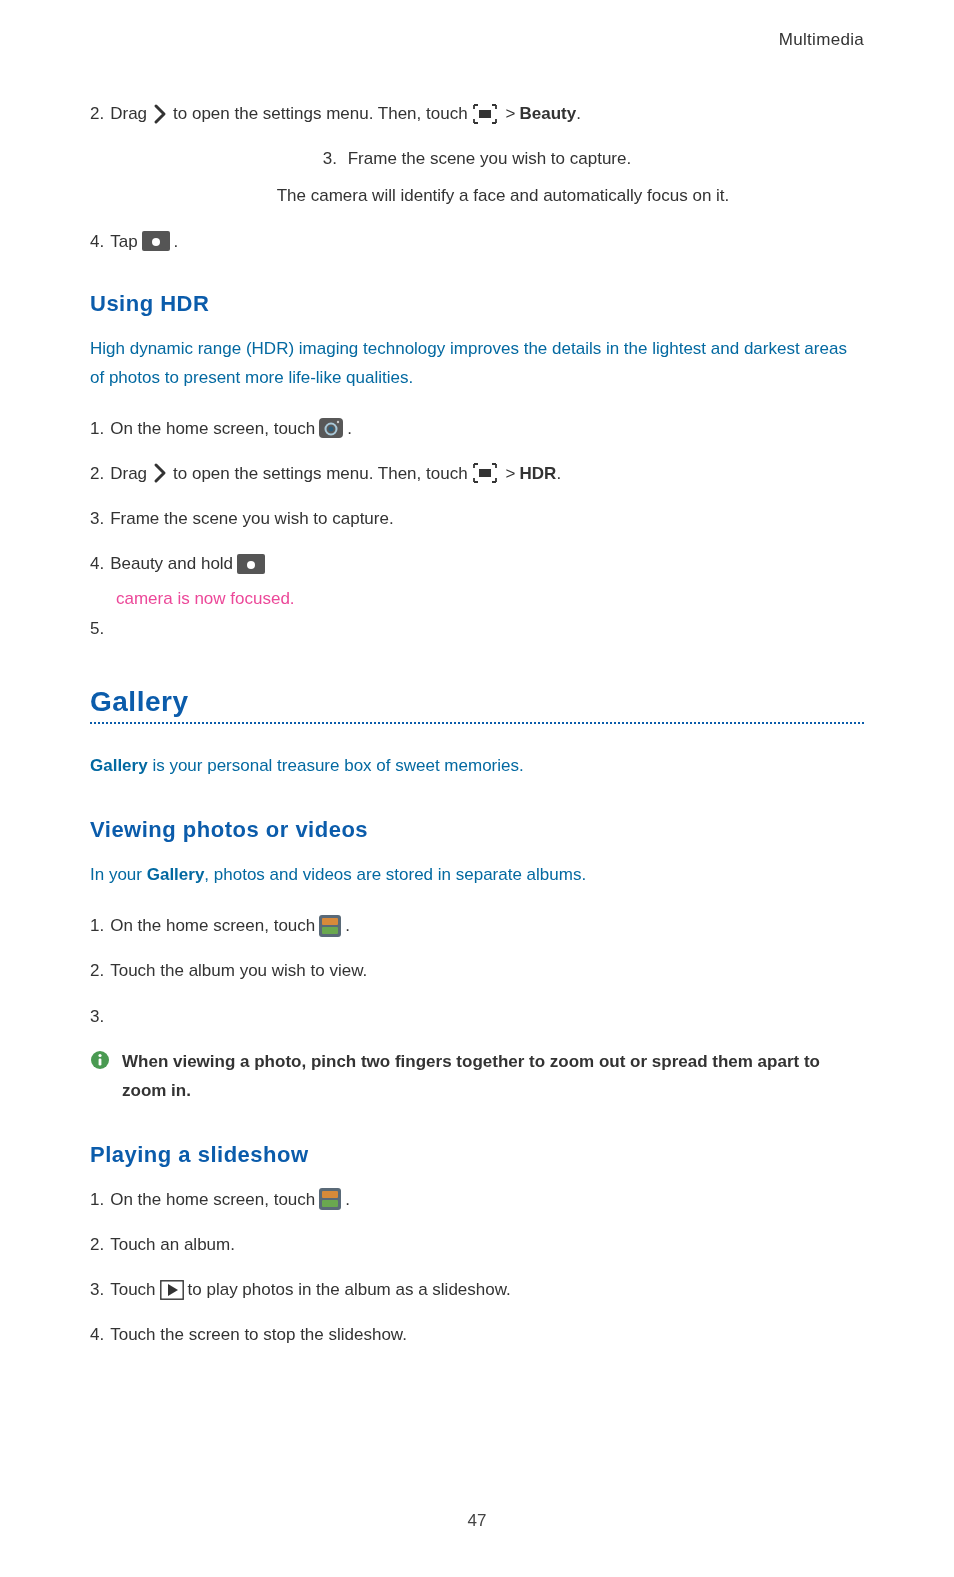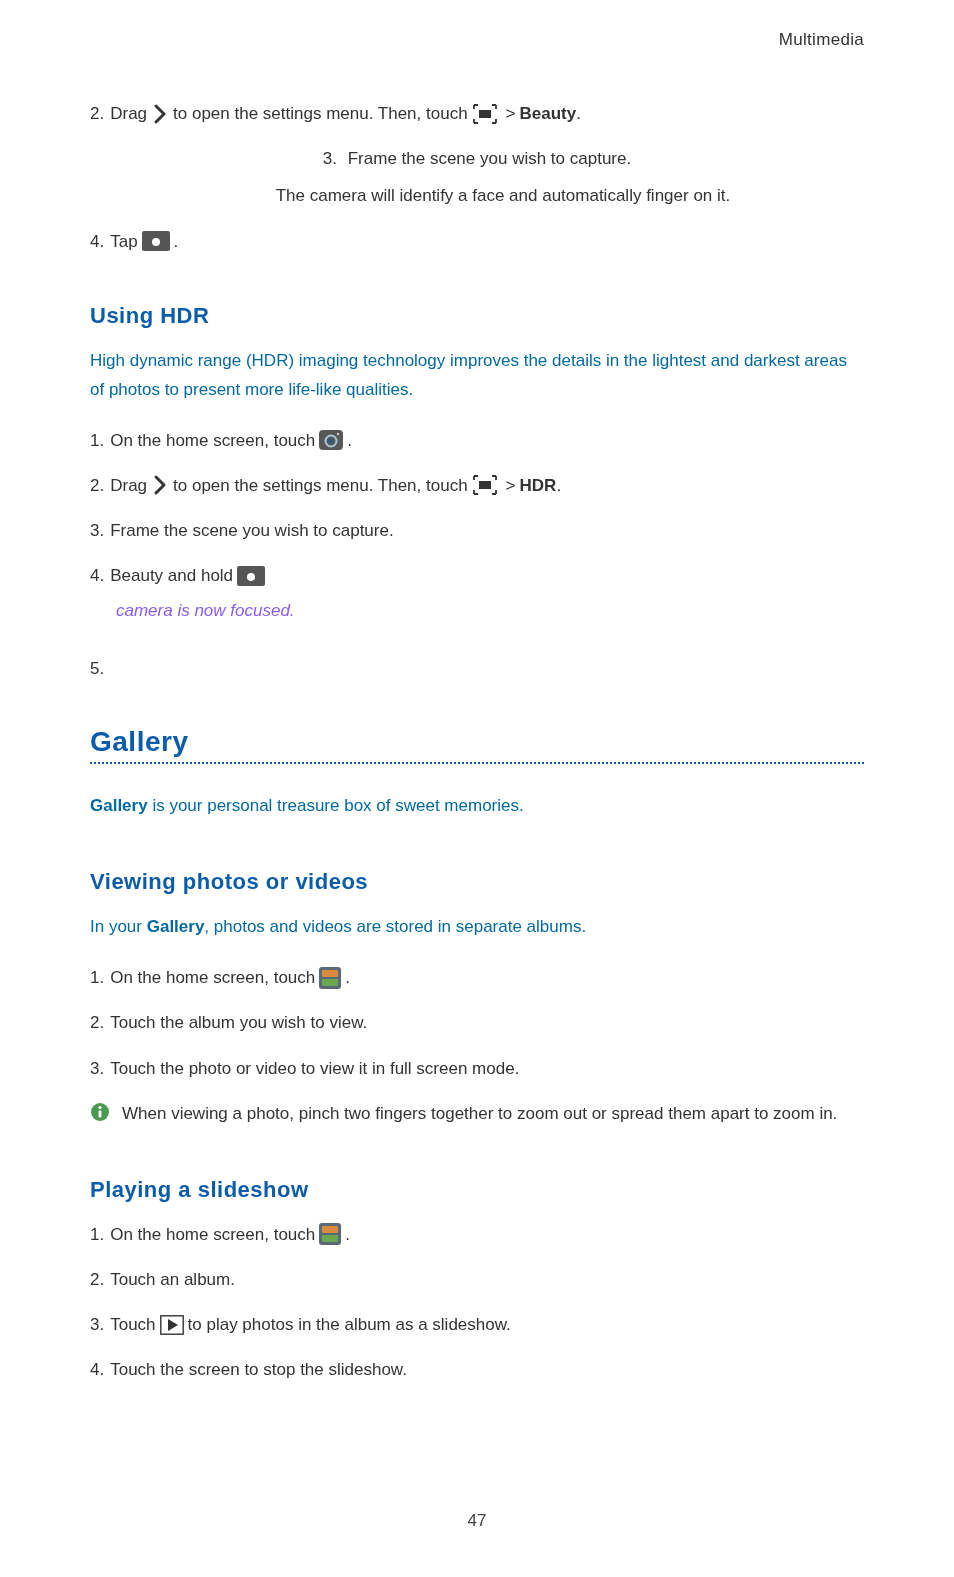--- a/index.html
+++ b/index.html
@@ -38,21 +38,21 @@
       margin-left: 26px;
       margin-top: 10px;
       width: 100%;
       font-size: 17px;
       color: #333;
     }
     .sub-heading {
       color: #0b5cab;
       font-weight: 600;
       font-size: 22px;
-      margin-top: 48px;
+      margin-top: 36px;
       margin-bottom: 18px;
       letter-spacing: 0.5px;
     }
     .para {
       font-size: 17px;
       color: #0369a1;
       line-height: 1.7;
       margin-bottom: 22px;
     }
     .section-heading {
@@ -68,20 +68,21 @@
       border-top: 2px dotted #0b5cab;
       margin-bottom: 28px;
     }
     .info-callout {
       display: flex;
       align-items: flex-start;
       margin: 12px 0 30px 0;
       font-size: 17px;
       line-height: 1.7;
       color: #333;
+      font-weight: bold;
     }
     .info-callout .info-icon-wrap {
       flex: 0 0 auto;
       margin-right: 12px;
       margin-top: 2px;
     }
     .footer-pagenum {
       position: absolute;
       bottom: 46px;
       left: 0;
@@ -95,24 +96,23 @@
       align-items: center;
       justify-content: center;
       vertical-align: middle;
       margin: 0 4px;
     }
     .bold { font-weight: 700; }
     .gt { margin: 0 4px; }
     .continuation {
       margin-left: 26px;
       font-size: 17px;
-      color: #8b5cf6;
+      color: #ec4899;
       margin-top: -6px;
-      margin-bottom: 34px;
-      font-style: italic;
+      margin-bottom: 6px;
     }
     svg { display: block; }
   </style>
 </head>
 <body>
 
 <div class="header-breadcrumb">Multimedia</div>
 
 <ol class="step-list">
   <li class="step-item">
@@ -130,21 +130,21 @@
         <rect x="7" y="7" width="12" height="8" fill="#333"></rect>
       </svg>
     </span>
     <span class="gt">&gt;</span>
     <span class="bold">Beauty</span>
     <span>.</span>
   </li>
   <li class="step-item" style="display:block;text-align:center;">
     <span class="step-num">3.</span>
     <span class="step-text">Frame the scene you wish to capture.</span>
-    <div class="step-sub">The camera will identify a face and automatically finger on it.</div>
+    <div class="step-sub">The camera will identify a face and automatically focus on it.</div>
   </li>
   <li class="step-item">
     <span class="step-num">4.</span>
     <span class="step-text">Tap</span>
     <span class="inline-icon">
       <svg width="28" height="20" viewBox="0 0 28 20">
         <rect x="0" y="0" width="28" height="20" rx="2" fill="#555"></rect>
         <path d="M9 4 L11 2 L17 2 L19 4 Z" fill="#555"></path>
         <rect x="4" y="5" width="20" height="12" rx="2" fill="#555"></rect>
         <circle cx="14" cy="11" r="4" fill="#fff"></circle>
@@ -232,21 +232,20 @@
       </svg>
     </span>
     <span>.</span>
   </li>
   <li class="step-item">
     <span class="step-num">2.</span>
     <span class="step-text">Touch the album you wish to view.</span>
   </li>
   <li class="step-item">
     <span class="step-num">3.</span>
-    <span class="step-text">Touch the photo or video to view it in full screen mode.</span>
   </li>
 </ol>
 <div class="info-callout">
   <span class="info-icon-wrap">
     <svg width="20" height="20" viewBox="0 0 20 20">
       <circle cx="10" cy="10" r="9" fill="#4a9a52"></circle>
       <circle cx="10" cy="5.5" r="1.6" fill="#fff"></circle>
       <rect x="8.6" y="8.5" width="2.8" height="7" rx="1.2" fill="#fff"></rect>
     </svg>
   </span>

